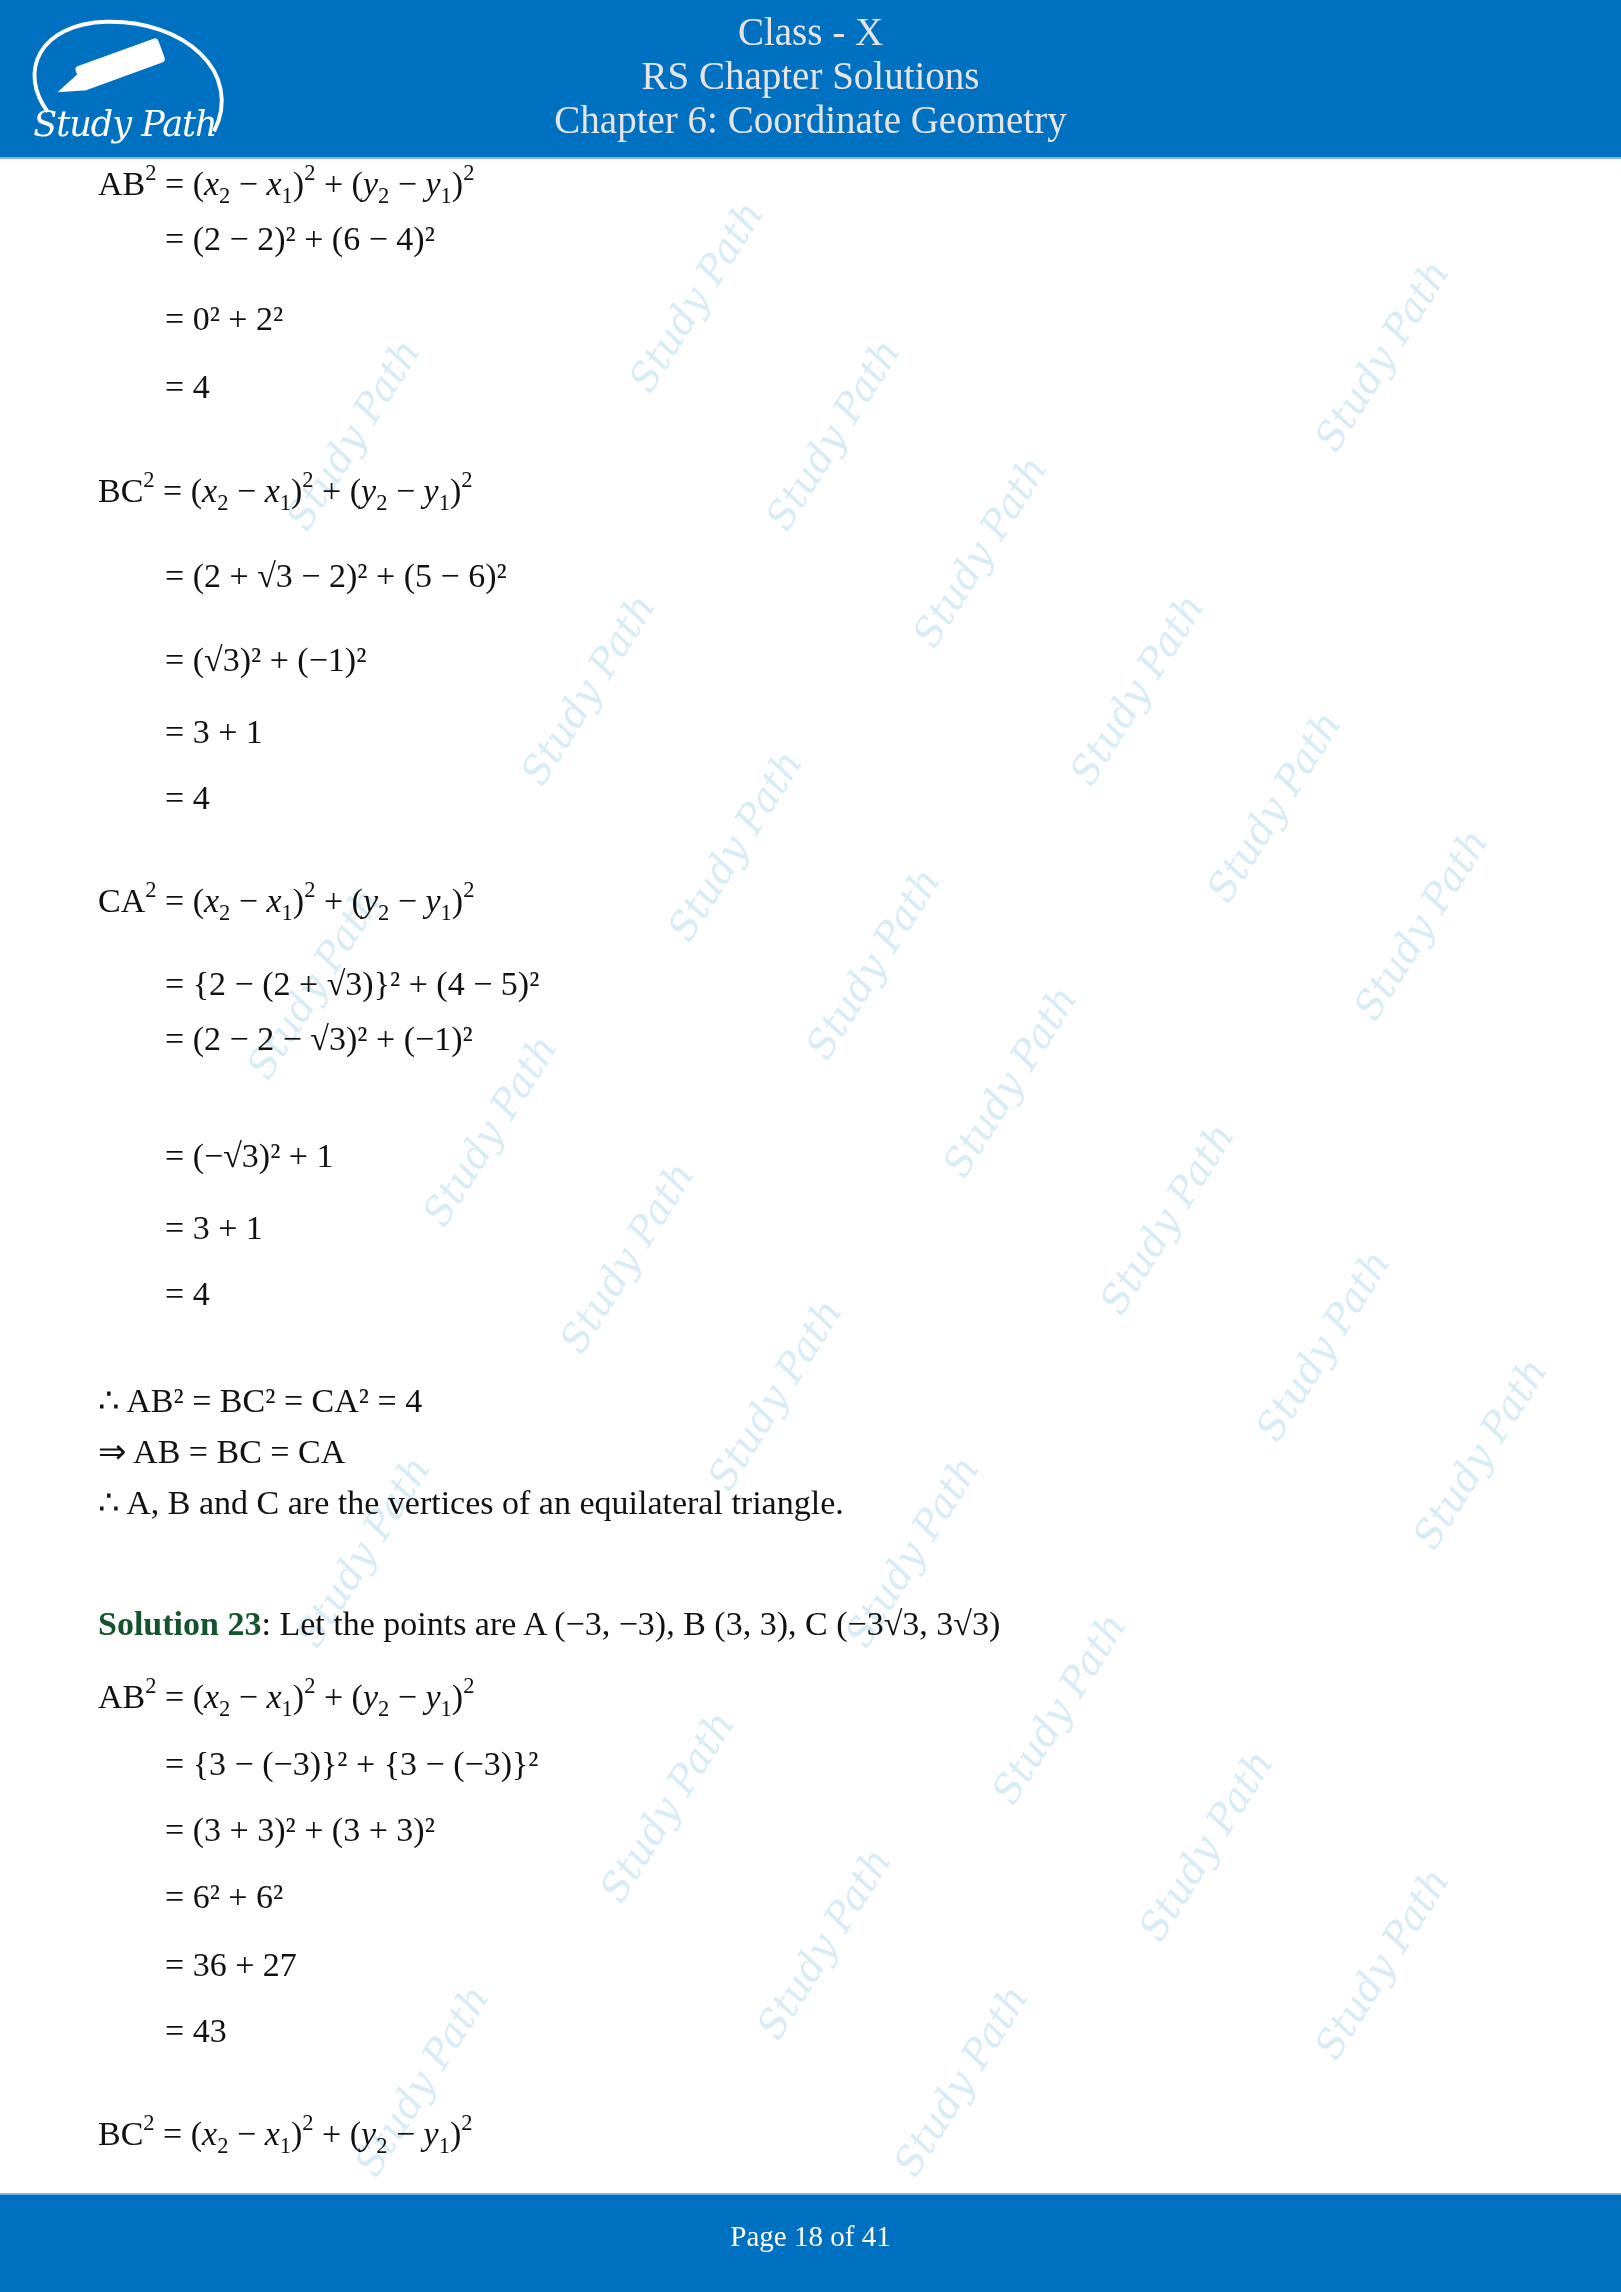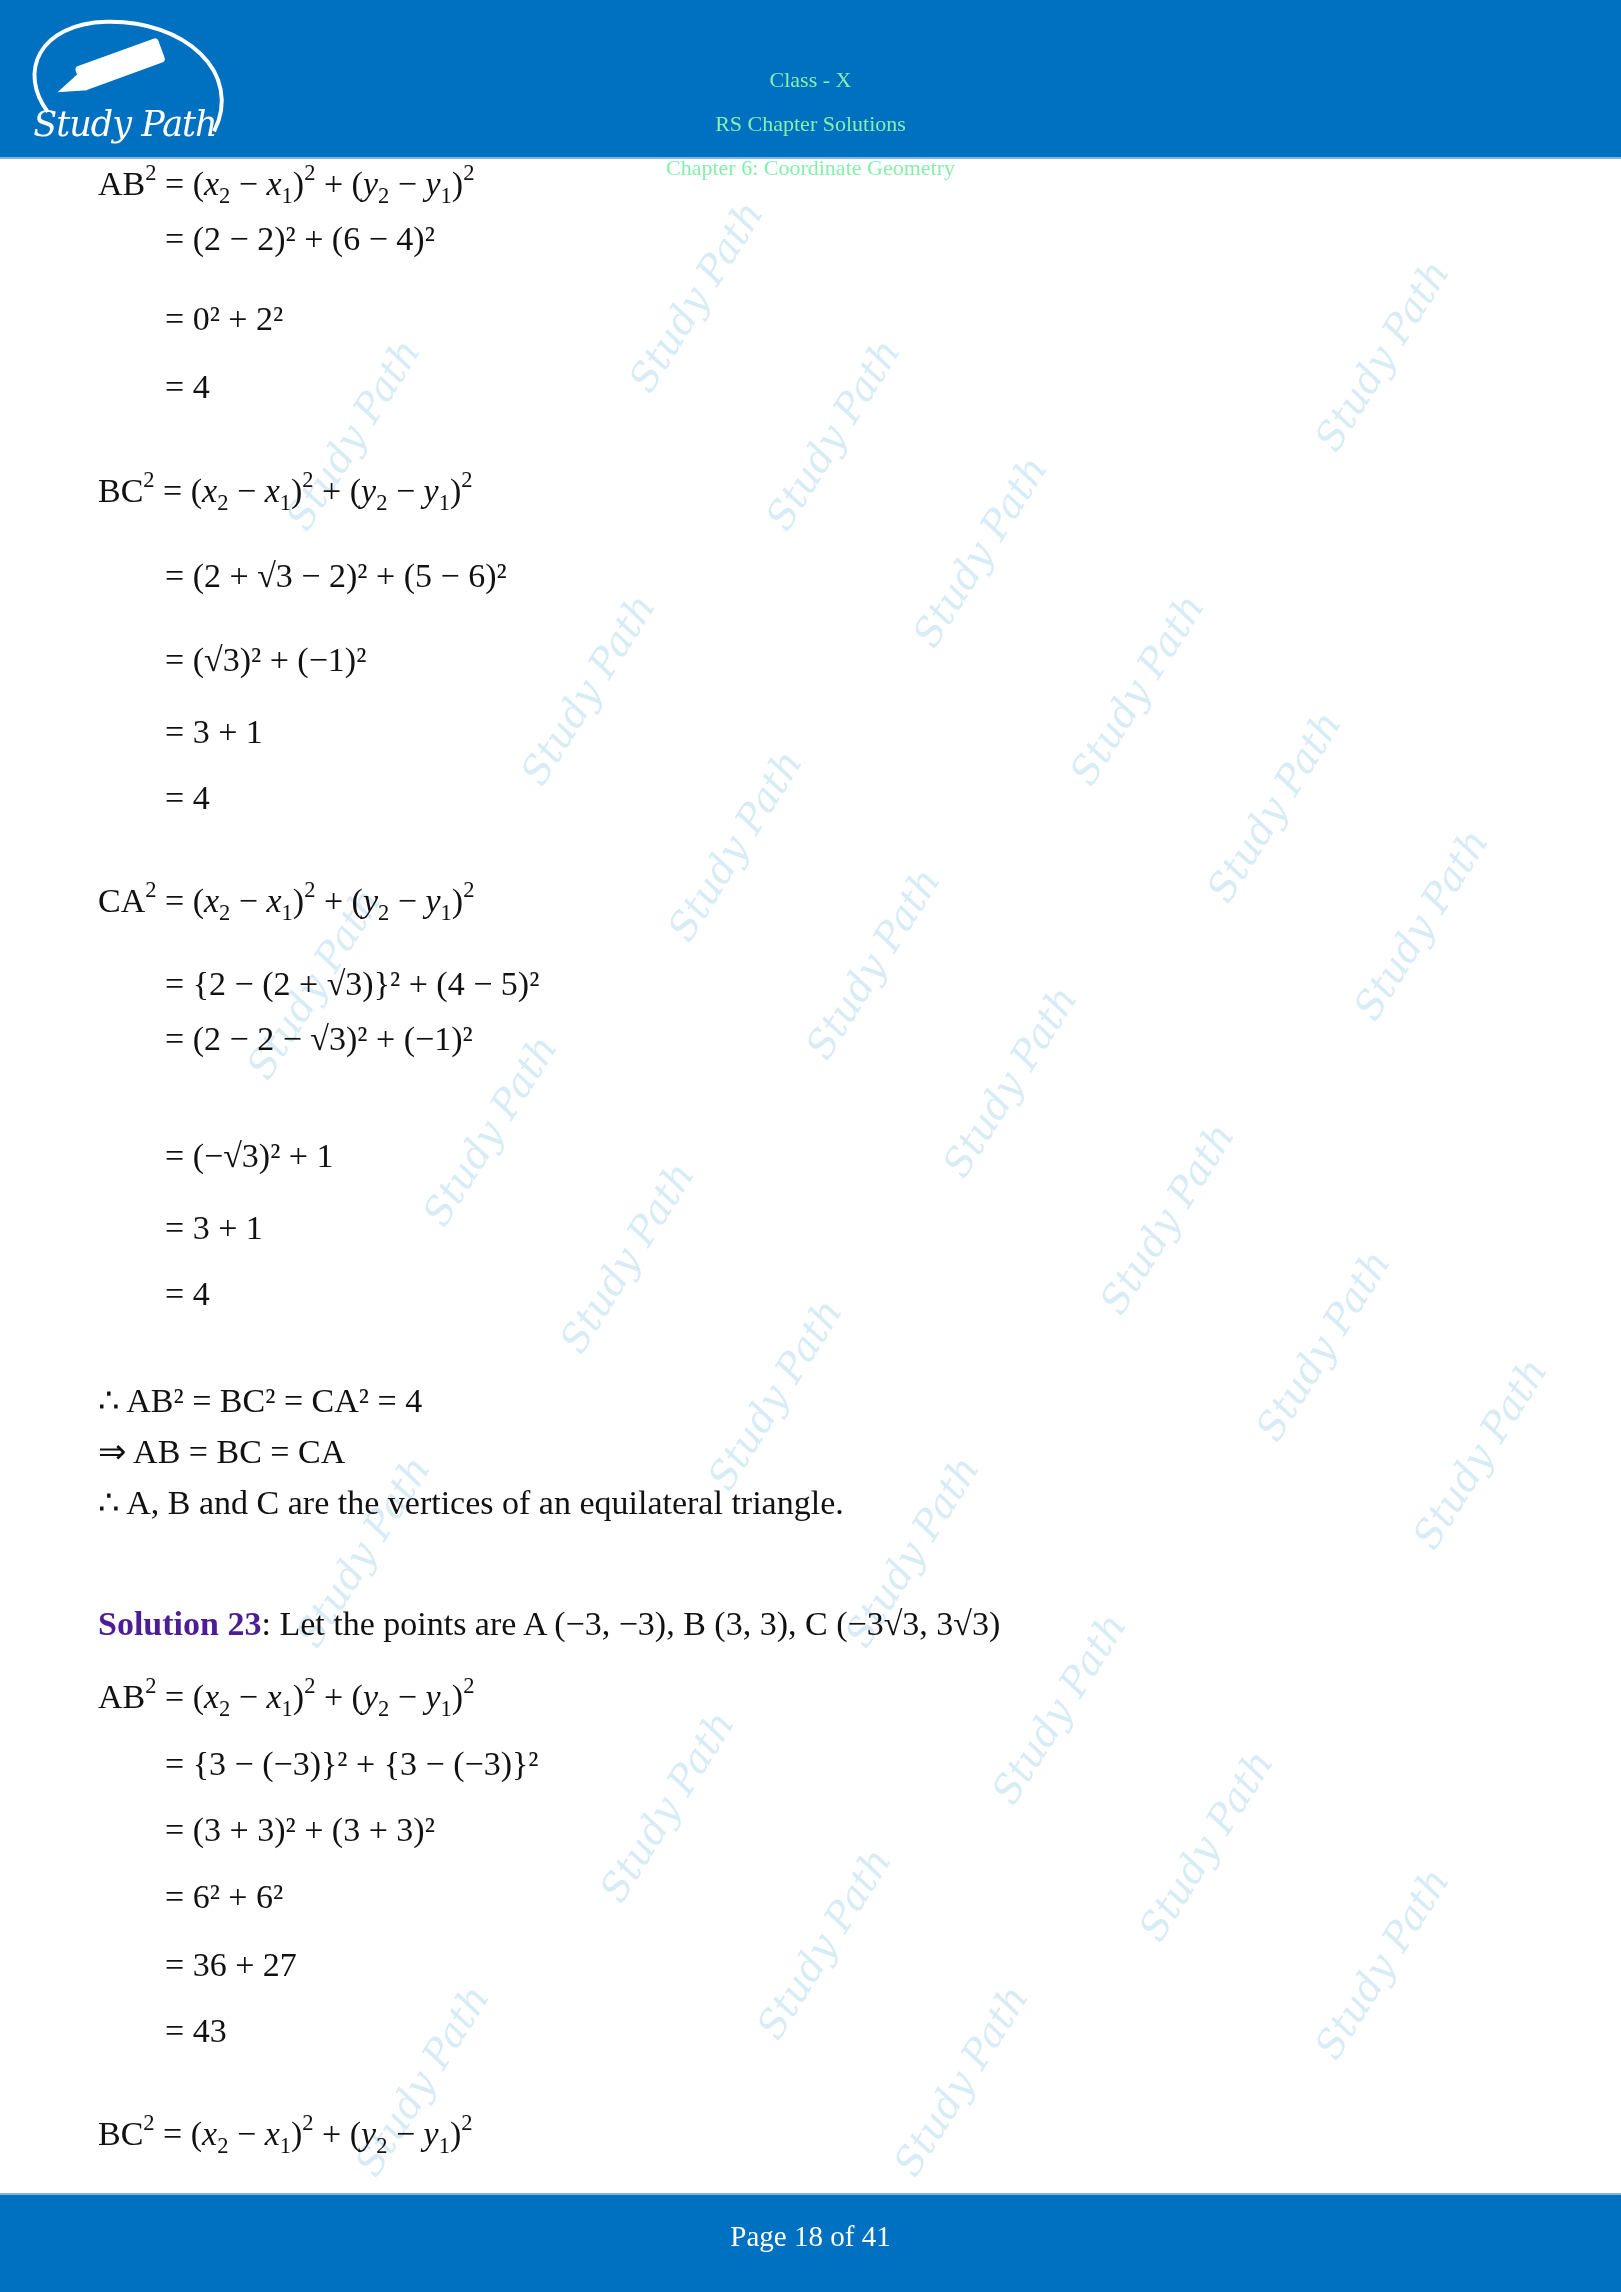--- a/index.html
+++ b/index.html
@@ -5,22 +5,22 @@
   html, body { margin: 0; padding: 0; }
   body {
     width: 1621px; height: 2293px; position: relative; overflow: hidden;
     background: #ffffff; font-family: "DejaVu Serif", serif; color: #111;
   }
   .header {
     position: absolute; left: 0; top: 0; width: 1621px; height: 157px;
     background: #0070c0; border-bottom: 2.9px solid #7fb6e0;
   }
   .header .titles {
-    position: absolute; left: 0; right: 0; top: 9.8px; text-align: center; color: #86efac;
-    font-family: "Liberation Serif", serif; font-size: 22px; line-height: 44px; margin-top: 48px;
+    position: absolute; left: 0; right: 0; top: 9.8px; text-align: center; color: #e5e5e5;
+    font-family: "Liberation Serif", serif; font-size: 39px; line-height: 44px;
   }
   .logo {
     position: absolute; left: 17.6px; top: 13.7px; width: 216px; height: 137px;
   }
   .logo-text {
     position: absolute; left: 15.7px; top: 90px; color: #fff; font-family: "DejaVu Serif", serif;
     font-style: italic; font-size: 35px; letter-spacing: -1px;
   }
   .footer {
     position: absolute; left: 0; top: 2193px; width: 1621px; height: 100px;
@@ -35,21 +35,21 @@
     font-size: 39px; transform: rotate(-58deg); pointer-events: none; white-space: nowrap;
   }
   .line {
     position: absolute; font-family: "Liberation Serif", serif; font-size: 34px; white-space: nowrap;
     color: #111;
   }
   .line.ind { left: 165px; }
   .line.lft { left: 98px; }
   sup { font-size: 22.5px; vertical-align: 14.7px; line-height: 0; }
   sub { font-size: 22.5px; vertical-align: -7.8px; line-height: 0; }
-  .sol { color: #4c1d95; font-weight: bold; font-family: Liberation Serif, serif; }
+  .sol { color: #14532d; font-weight: bold; font-family: Liberation Serif, serif; }
   i { font-style: italic; }
 </style>
 </head>
 <body>
 
 <div class="header">
   <div class="logo">
     <svg width="216" height="137" viewBox="0 0 220 140">
       <path d="M30 100 C 0 60, 20 10, 90 8 C 170 6, 230 60, 200 120" fill="none" stroke="#fff" stroke-width="4"></path>
       <rect x="60" y="40" width="90" height="26" rx="4" fill="#fff" transform="rotate(-20 100 55)"></rect>

